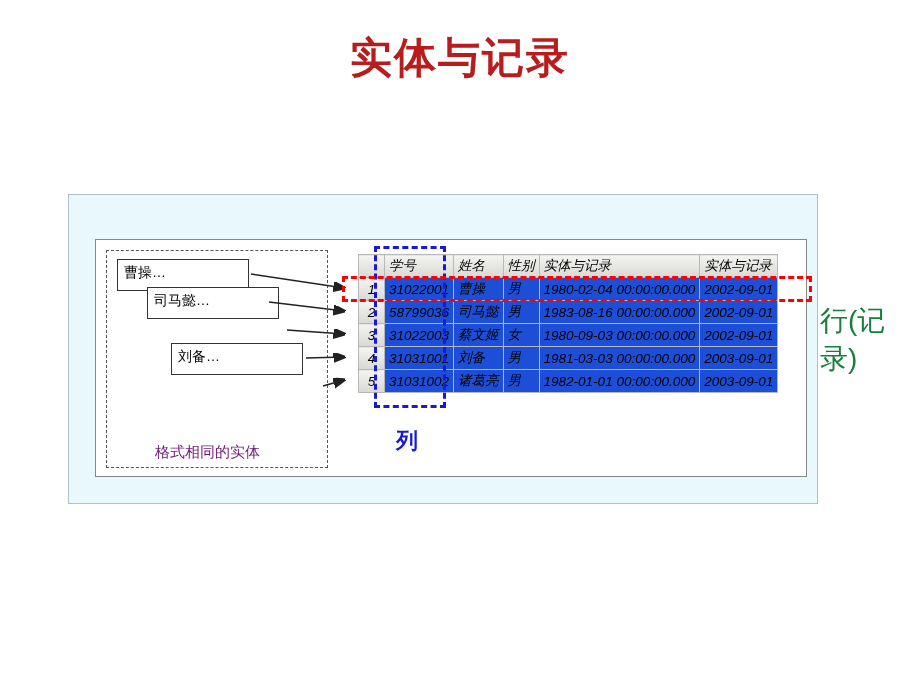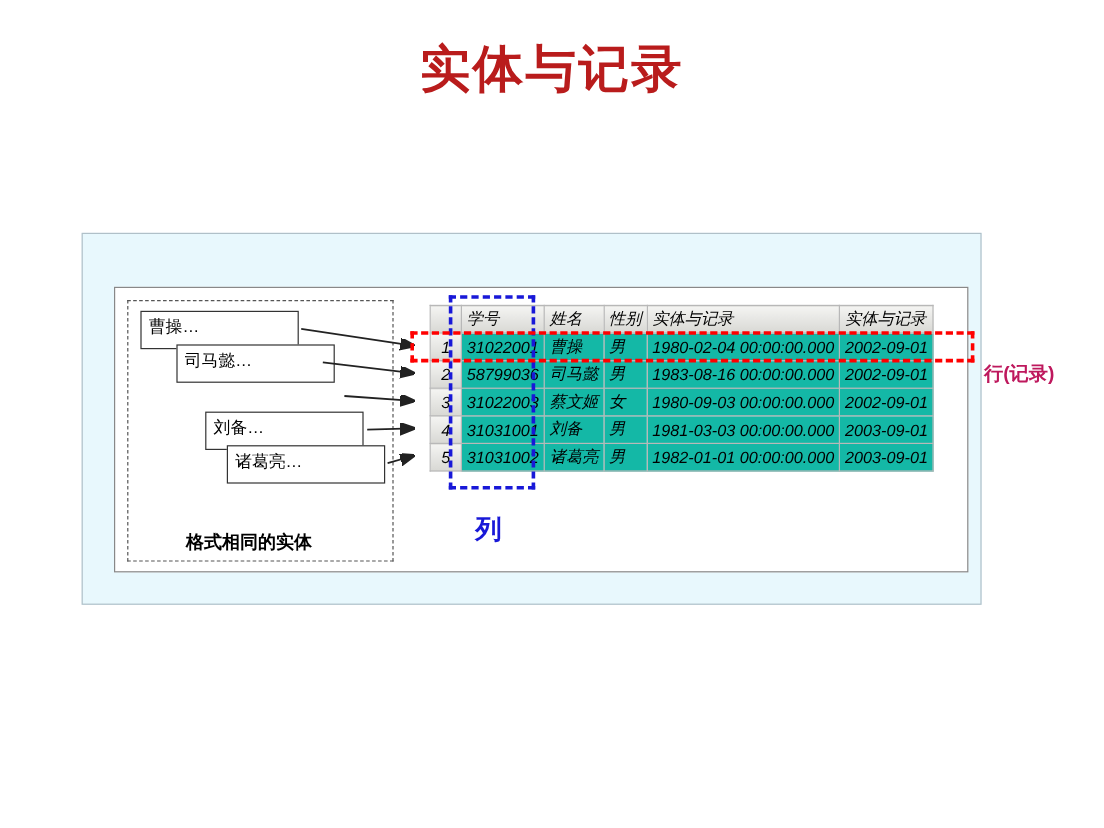--- a/index.html
+++ b/index.html
@@ -9,54 +9,53 @@
 
 .outer-panel { position: absolute; left: 68px; top: 194px; width: 750px; height: 310px; background: #e8f8fd; border: 1px solid #b0c0c8; }
 
 .inner-panel { position: absolute; left: 26px; top: 44px; width: 712px; height: 238px; background: #fff; border: 1px solid #888; }
 
 
 .entity-group { position: absolute; left: 10px; top: 10px; width: 222px; height: 218px; border: 1.5px dashed #555; }
 
 .entity-card { position: absolute; width: 132px; height: 32px; background: #fff; border: 1px solid #333; padding: 4px 6px; font-size: 14px; }
 
-.entity-caption { position: absolute; left: 48px; top: 192px; font-size: 15px; color: #000000; font-weight: bold; }
+.entity-caption { position: absolute; left: 48px; top: 192px; font-size: 15px; color: #701a75; }
 
 
 .arrow { position: absolute; stroke: #222; stroke-width: 1.5; fill: none; }
 
 
 .tbl { position: absolute; left: 262px; top: 14px; border-collapse: collapse; font-size: 13.5px; font-family: SimSun, sans-serif; font-style: italic; }
-.tbl th, .tbl td { border: 1px solid #b8b8b8; padding: 2px 4px; text-align: left; white-space: nowrap; background: #14b8a6; height: 22px; }
+.tbl th, .tbl td { border: 1px solid #b8b8b8; padding: 2px 4px; text-align: left; white-space: nowrap; background: #1d4ed8; height: 22px; }
 .tbl th { background: linear-gradient(#f4f4f2, #d8d8d4); font-weight: normal; }
 .tbl td.rowhead { background: linear-gradient(#f4f4f2, #d8d8d4); text-align: center; width: 26px; }
 .tbl th.corner { width: 26px; }
 
 
 .col-highlight { position: absolute; border: 3px dashed #1818d8; pointer-events: none; }
 
 
 .row-highlight { position: absolute; border: 3px dashed #ff0000; pointer-events: none; }
 
 .col-label { position: absolute; color: #1818d8; font-size: 22px; font-weight: bold; }
-.row-label { position: absolute; color: #be185d; font-size: 16px; font-weight: bold; }
+.row-label { position: absolute; color: #15803d; font-size: 28px; font-weight: normal; }
 </style>
 </head>
 <body>
 
 <div class="title">实体与记录</div>
 
 <div class="outer-panel">
   <div class="inner-panel">
 
     <div class="entity-group">
       <div class="entity-card" style="left:10px; top:8px;">曹操…</div>
       <div class="entity-card" style="left:23px; top:36px;margin-left:17px;">司马懿…</div>
       <div class="entity-card" style="left:64px; top:92px;">刘备…</div>
-      <div class="entity-card" style="left:82px; top:120px;">诸葛亮…</div>
       <div class="entity-caption">格式相同的实体</div>
     </div>
 
     <svg class="arrow" style="left:0; top:0; width:260px; height:200px; position:absolute;">
       <defs>
         <marker id="ah" markerWidth="8" markerHeight="8" refX="7" refY="3" orient="auto">
           <path d="M0,0 L8,3 L0,6 Z" fill="#222"></path>
         </marker>
       </defs>
       <line x1="155" y1="34" x2="248" y2="48" marker-end="url(#ah)"></line>

